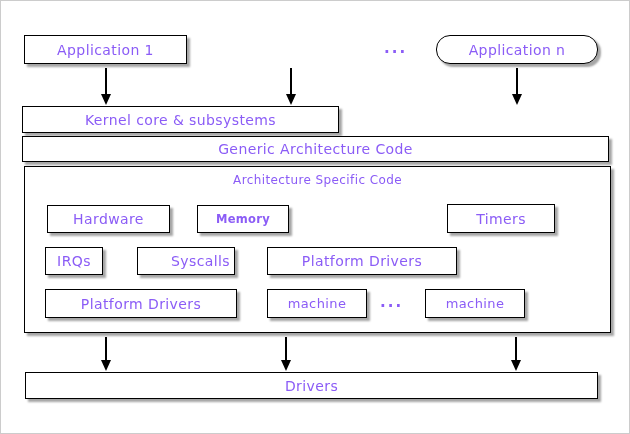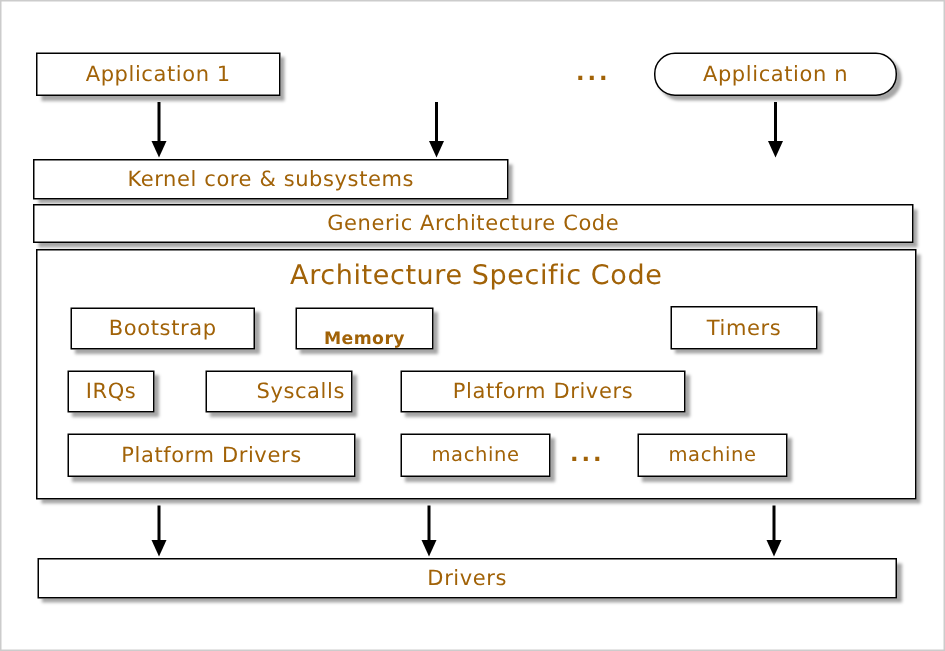--- a/index.html
+++ b/index.html
@@ -4,21 +4,21 @@
 <style>
   html, body { margin: 0; padding: 0; background: #ffffff; }
   .canvas {
     position: relative;
     width: 630px;
     height: 434px;
     box-sizing: border-box;
     border: 1px solid #cccccc;
     background: #ffffff;
     font-family: "DejaVu Sans", "Liberation Sans", sans-serif;
-    color: #a16207;
+    color: #8b5cf6;
     overflow: hidden;
   }
   .box {
     position: absolute;
     box-sizing: border-box;
     background: #ffffff;
     border: 1.4px solid #000000;
     box-shadow: 3px 3px 2px #a6a6a6;
     display: flex;
     align-items: center;
@@ -33,21 +33,21 @@
     background: #ffffff;
     border: 1.4px solid #000000;
     box-shadow: 3px 3px 2px #a6a6a6;
   }
   .container-title {
     position: absolute;
     top: 6px;
     left: 0;
     width: 100%;
     text-align: center;
-    font-size: 18px;
+    font-size: 12px;
     letter-spacing: 0.4px;
   }
   .dots {
     position: absolute;
     font-size: 15px;
     font-weight: bold;
     letter-spacing: 2px;
   }
   .small-bold { font-size: 11.5px; font-weight: bold; letter-spacing: 0.3px; }
   .machine-label { font-size: 13px; }
@@ -98,26 +98,26 @@
   </div>
 
   <div class="box" style="left:21px; top:135px; width:587px; height:26px;">
     <span>Generic Architecture Code</span>
   </div>
 
   <div class="container-box" style="left:23px; top:165px; width:587px; height:167px;">
     <div class="container-title">Architecture Specific Code</div>
 
     <div class="box" style="left:22px; top:38px; width:123px; height:28px;">
-      <span>Bootstrap</span>
+      <span>Hardware</span>
     </div>
-    <div class="box" style="left:172px; top:38px; width:92px; height:28px;align-items:flex-end;">
+    <div class="box" style="left:172px; top:38px; width:92px; height:28px;">
       <span class="small-bold">Memory</span>
     </div>
-    <div class="box" style="left:422px; top:37px; width:98px; height:29px;">
+    <div class="box" style="left:422px; top:37px; width:108px; height:29px;">
       <span>Timers</span>
     </div>
 
     <div class="box" style="left:20px; top:80px; width:58px; height:28px;">
       <span>IRQs</span>
     </div>
     <div class="box" style="left:112px; top:80px; width:98px; height:28px;padding-left:29px;">
       <span>Syscalls</span>
     </div>
     <div class="box" style="left:242px; top:80px; width:190px; height:28px;">

